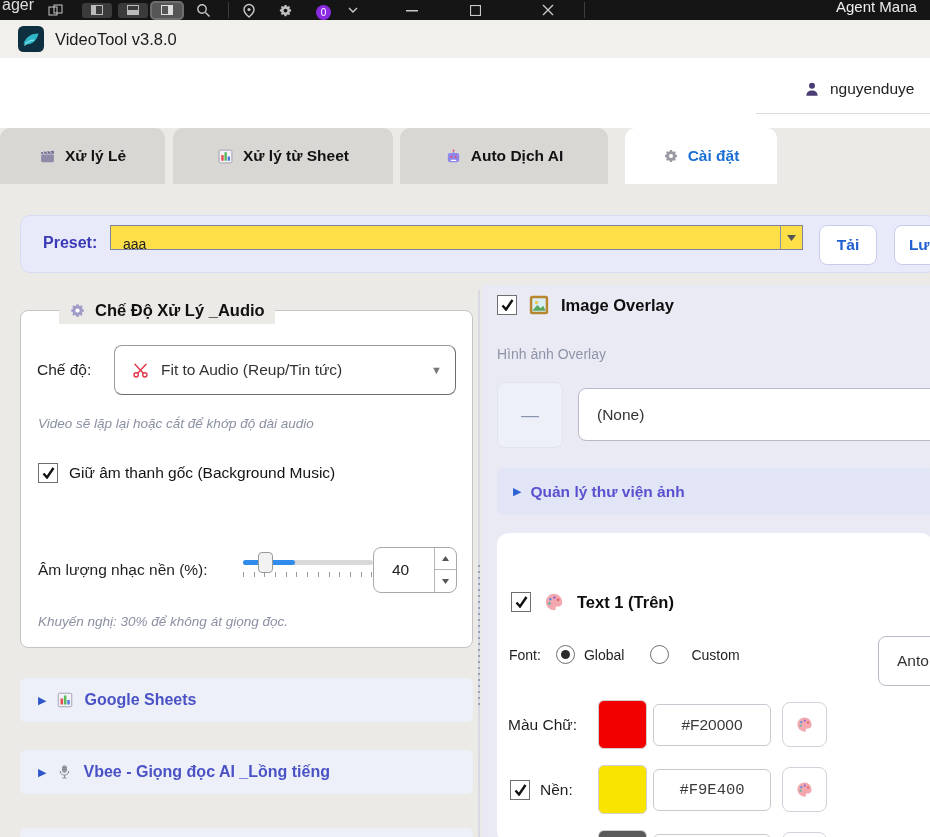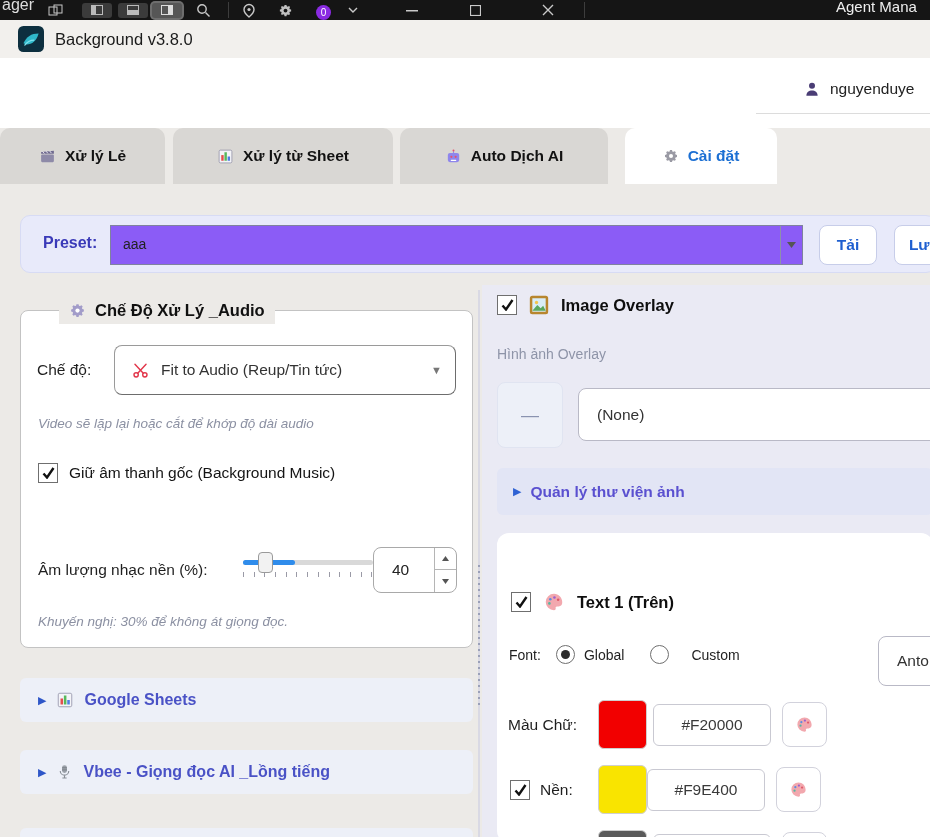--- a/index.html
+++ b/index.html
@@ -22,21 +22,21 @@
   .user-row{position:absolute;left:803px;top:22px;display:flex;align-items:center;gap:9px;font-size:15.5px;color:#222;}
   .user-divider{position:absolute;left:756px;top:55px;width:200px;height:1px;background:#dcdcdc;}
   
   .tab{position:absolute;top:128px;height:56px;border-radius:10px 10px 0 0;background:#d9d7d4;
        display:flex;align-items:center;justify-content:center;gap:9px;font-weight:bold;font-size:15.5px;color:#121212;cursor:pointer;}
   .tab.active{background:#ffffff;color:#1b6fd3;}
   
   .preset-bar{position:absolute;left:20px;top:215px;width:916px;height:58px;background:#e8eafa;
               border:1px solid #d7dbf4;border-radius:10px;box-sizing:border-box;}
   .preset-label{position:absolute;left:22px;top:18px;font-weight:bold;font-size:16px;color:#3a3ab8;}
-  .preset-combo{position:absolute;left:89px;top:9px;width:693px;height:40px;background:#8b5cf6;
+  .preset-combo{position:absolute;left:89px;top:9px;width:693px;height:25px;background:#fde047;
                 border:1px solid #7f829e;box-sizing:border-box;}
   .preset-combo .val{position:absolute;left:12px;top:0;line-height:37px;font-size:14px;color:#222;}
   .combo-arrow{position:absolute;right:0;top:0;width:21px;height:100%;border-left:1px solid #8d90ab;
                display:flex;align-items:center;justify-content:center;}
   .pill-btn{position:absolute;top:9px;height:40px;background:#fff;border:1px solid #c7cde9;border-radius:8px;
             display:flex;align-items:center;justify-content:center;font-weight:bold;font-size:15.5px;color:#1f5fd0;box-sizing:border-box;cursor:pointer;}
   
   .groupbox{position:absolute;left:20px;top:310px;width:453px;height:338px;background:#fff;
             border:1px solid #c3c3c3;border-radius:8px;box-sizing:border-box;}
   .groupbox-title{position:absolute;left:38px;top:-14px;background:#eceae7;padding:0 10px;height:27px;
@@ -188,21 +188,21 @@
   </div>
 
   <div class="app-header">
     <span class="icon">
       <svg width="26" height="26" viewBox="0 0 24 24">
           <rect width="24" height="24" rx="5" fill="#0d2f3f"></rect>
           <path d="M5 16c3-6 7-9 14-9-2 7-6 10-11 10z" fill="#2fb7c9"></path>
           <path d="M6 18c2-3 5-5 9-5" stroke="#7fe3ef" stroke-width="1.2" fill="none"></path>
         </svg>
     </span>
-    <span class="app-title">Background v3.8.0</span>
+    <span class="app-title">VideoTool v3.8.0</span>
   </div>
 
   <div class="white-strip">
     <div class="user-row">
       <span class="icon">
         <svg width="18" height="18" viewBox="0 0 24 24">
             <circle cx="12" cy="7.5" r="4" fill="#4a3d75"></circle>
             <path d="M4.5 21c0-4.5 3.4-7 7.5-7s7.5 2.5 7.5 7z" fill="#4a3d75"></path>
           </svg>
       </span>
@@ -434,21 +434,21 @@
         </span>
       </div>
       <div class="color-row" style="top:232px;left:13px;">
         <span class="cbox">
           <svg width="13" height="12">
               <path d="M1.5 6.5l3.5 4L11.5 1" fill="none" stroke="#111" stroke-width="2.4"></path>
             </svg>
         </span>
         <span style="margin-left:10px;width:50px;">Nền:</span>
         <span class="swatch" style="margin-left: 8px; background: rgb(249, 228, 0);"></span>
-        <input class="hex-field" style="" readonly="" value="#F9E400">
+        <input class="hex-field" style="margin-left: 6px; font-family: Liberation Mono, monospace;" readonly="" value="#F9E400">
         <span class="mini-btn" style="margin-left:11px;">
           <span class="icon">
             <svg width="19" height="19" viewBox="0 0 24 24">
                 <path d="M12 3a9 9 0 1 0 0 18c1.5 0 2.2-.9 1.8-2.1-.3-1 .2-2 1.4-2H17a4.5 4.5 0 0 0 4-4.5C21 7 17 3 12 3z" fill="#f2a8ae"></path>
                 <circle cx="8" cy="9" r="1.4" fill="#5a8de0"></circle>
                 <circle cx="12.5" cy="7" r="1.4" fill="#9a5fd0"></circle>
                 <circle cx="16.5" cy="9.5" r="1.4" fill="#e05a6a"></circle>
                 <circle cx="7" cy="13.5" r="1.4" fill="#52b8a0"></circle>
               </svg>
           </span>

